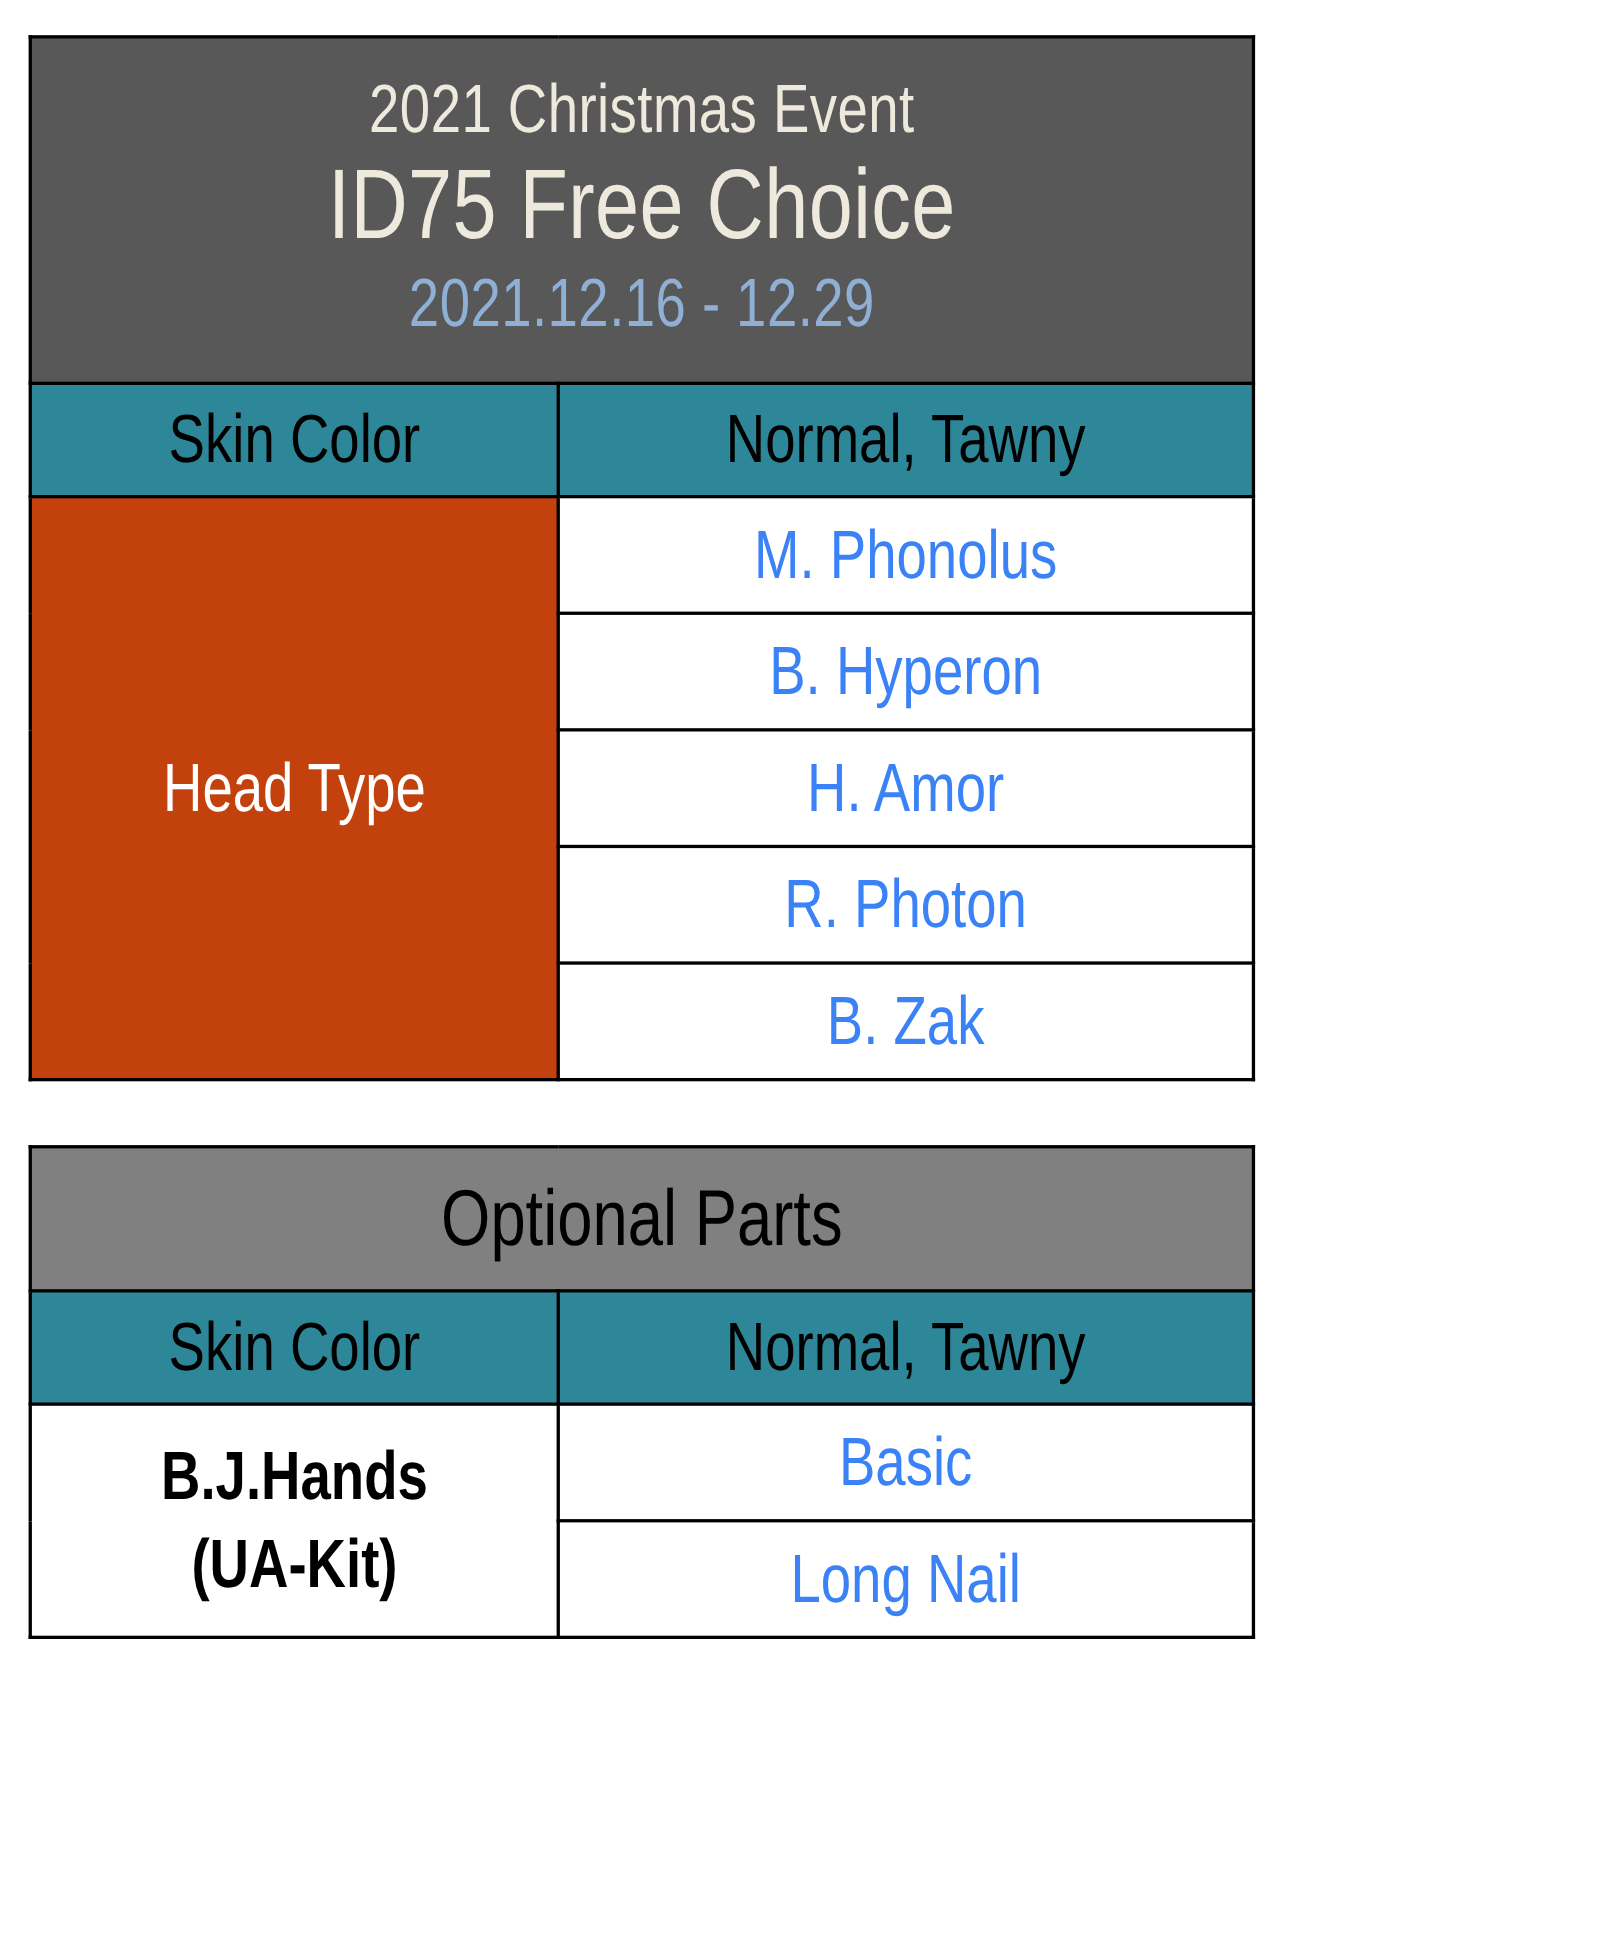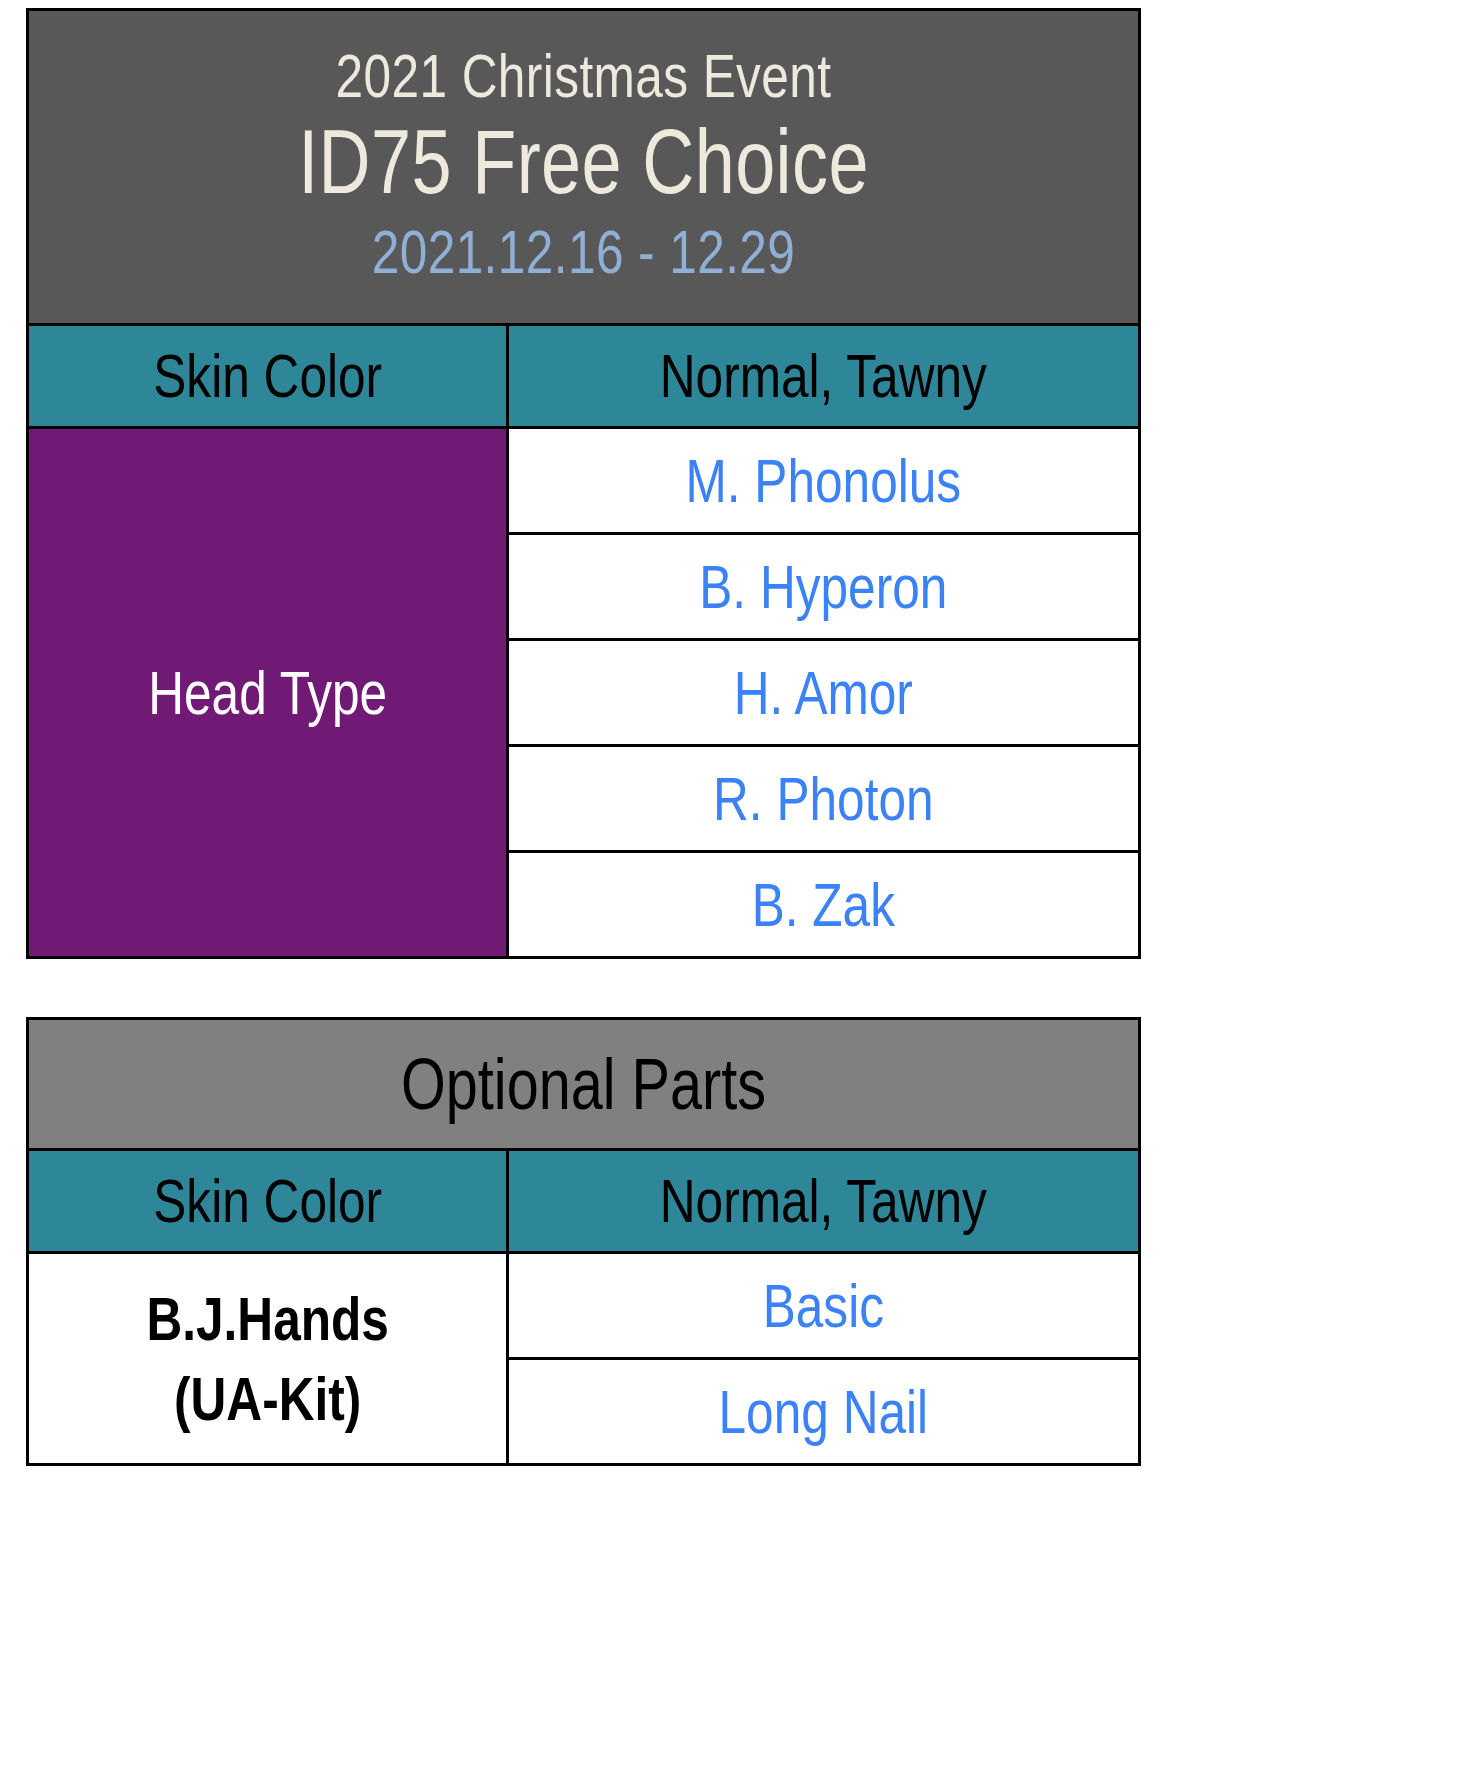--- a/index.html
+++ b/index.html
@@ -12,21 +12,21 @@
     height: 1772px;
     font-family: "Liberation Sans", "DejaVu Sans", sans-serif;
     overflow: hidden;
   }
 
   .page {
     position: relative;
     width: 1172px;
     height: 1772px;
     box-sizing: border-box;
-    padding: 8px 31px 0 26px;
+    padding: 32px 31px 0 26px;
   }
 
   
   .tbl {
     width: 100%;
     border-collapse: collapse;
     table-layout: fixed;
   }
   .tbl td {
     border: 3px solid #000000;
@@ -83,21 +83,21 @@
     font-size: 62px;
     transform: scaleX(0.80);
     transform-origin: center center;
     white-space: nowrap;
     display: block;
     line-height: 1.0;
   }
 
   
   .red {
-    background: #701a75;
+    background: #c2410c;
     color: #FFFFFF;
   }
   .red .txt {
     font-size: 62px;
     transform: scaleX(0.80);
     transform-origin: center center;
     white-space: nowrap;
     display: block;
     line-height: 1.0;
   }

